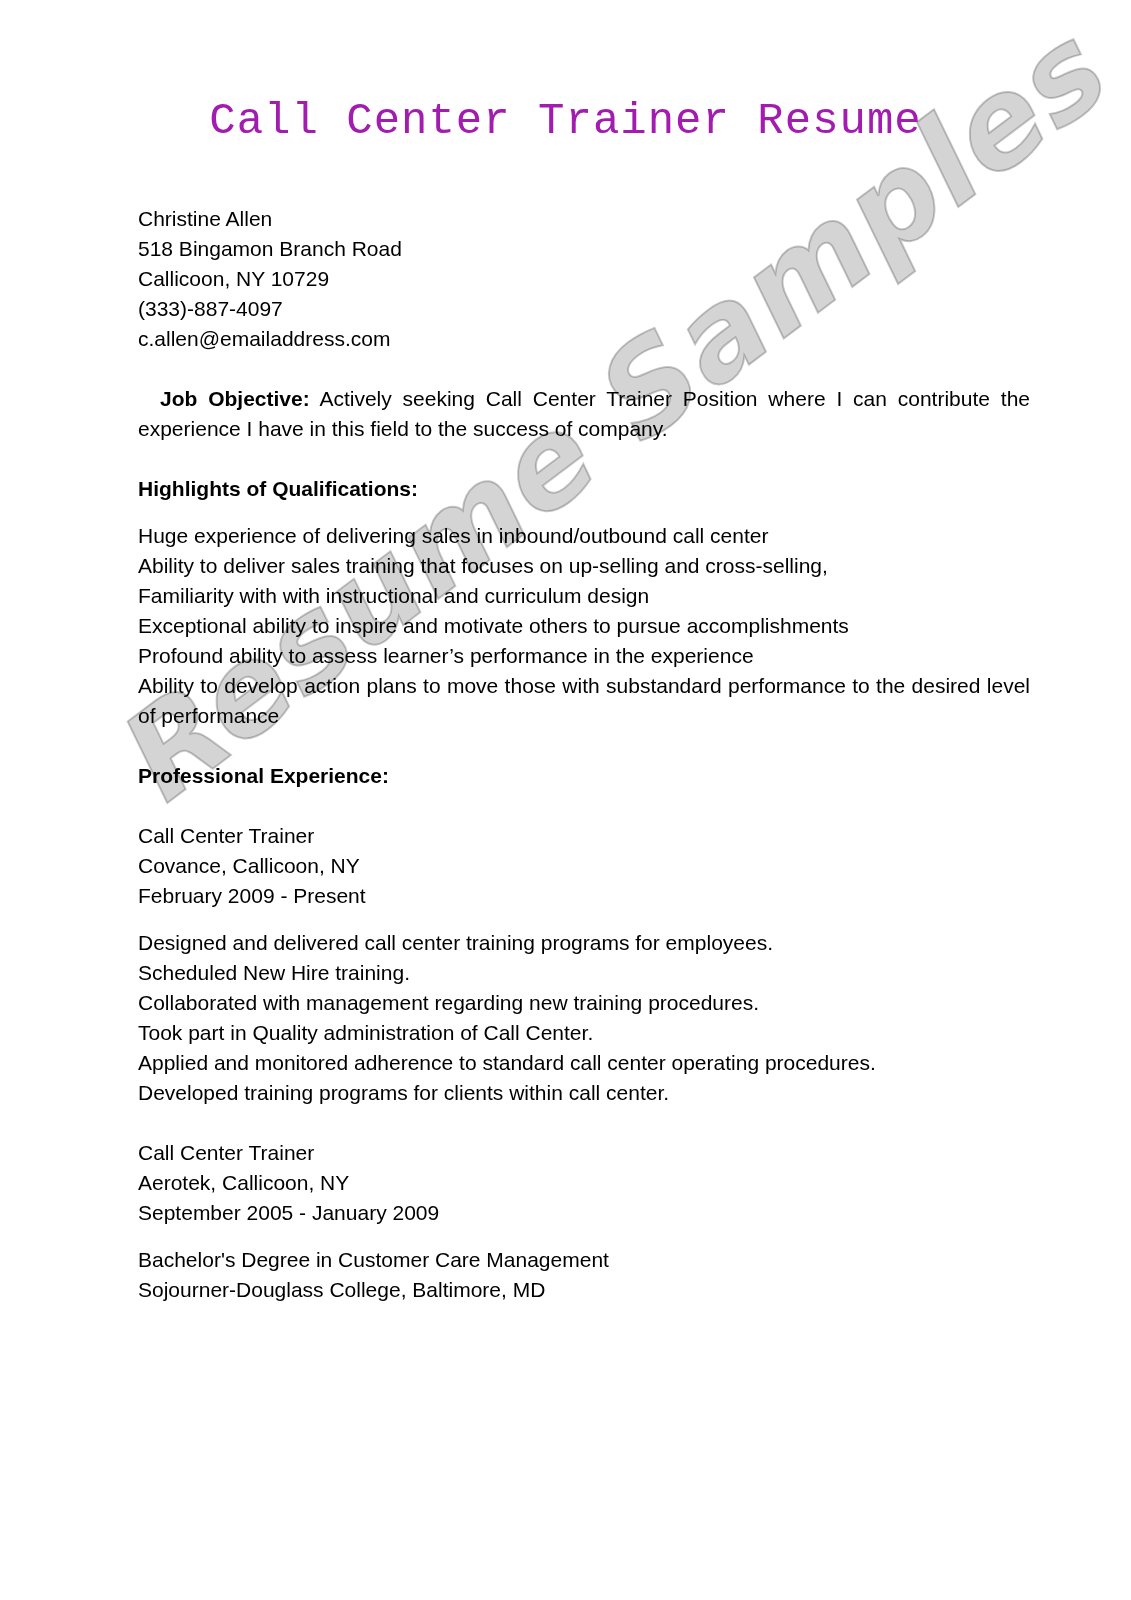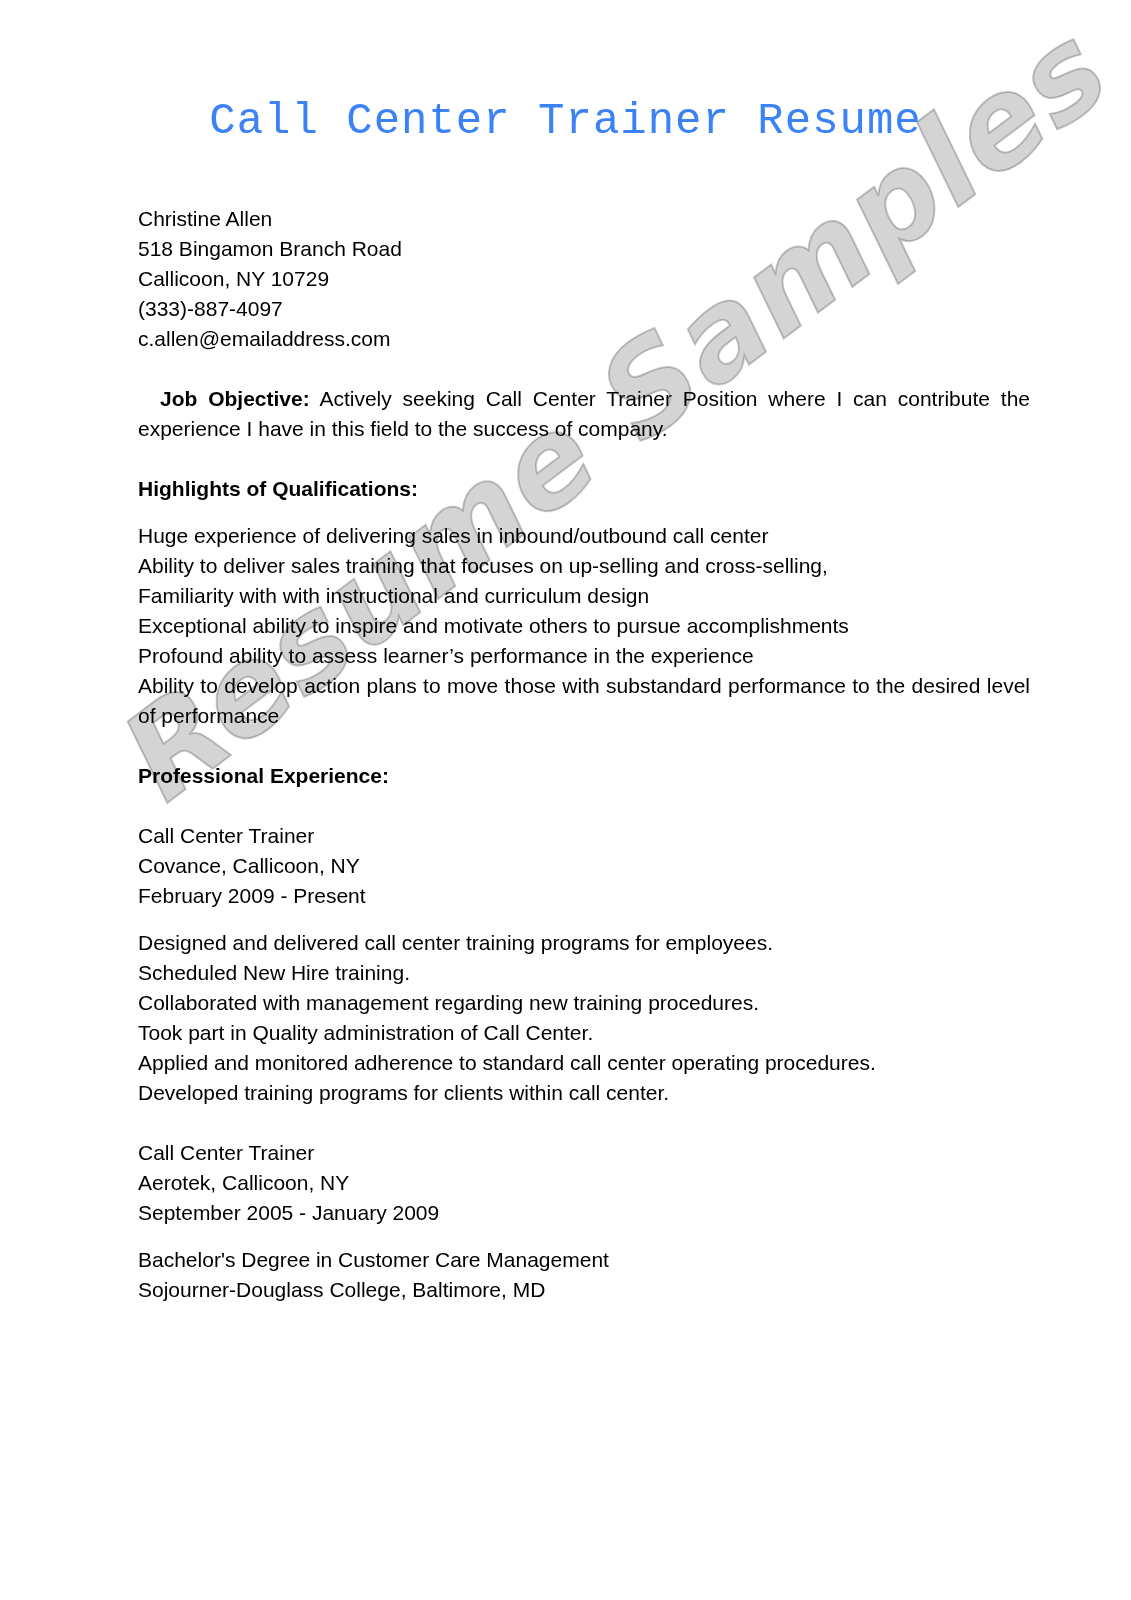--- a/index.html
+++ b/index.html
@@ -51,21 +51,21 @@
 
   .doc-title {
     font-family: "Liberation Mono", "DejaVu Sans Mono", monospace;
     font-size: 44px;
     font-weight: 400;
     letter-spacing: 1px;
     text-align: center;
     margin: 0;
     padding-top: 98px;
     line-height: 1.05;
-    color: #3b82f6;
+    color: #a21caf;
   }
 
   .body-block {
     margin: 0 101px 0 138px;
     font-size: 21px;
     line-height: 30px;
     color: #000;
   }
 
   .contact {

